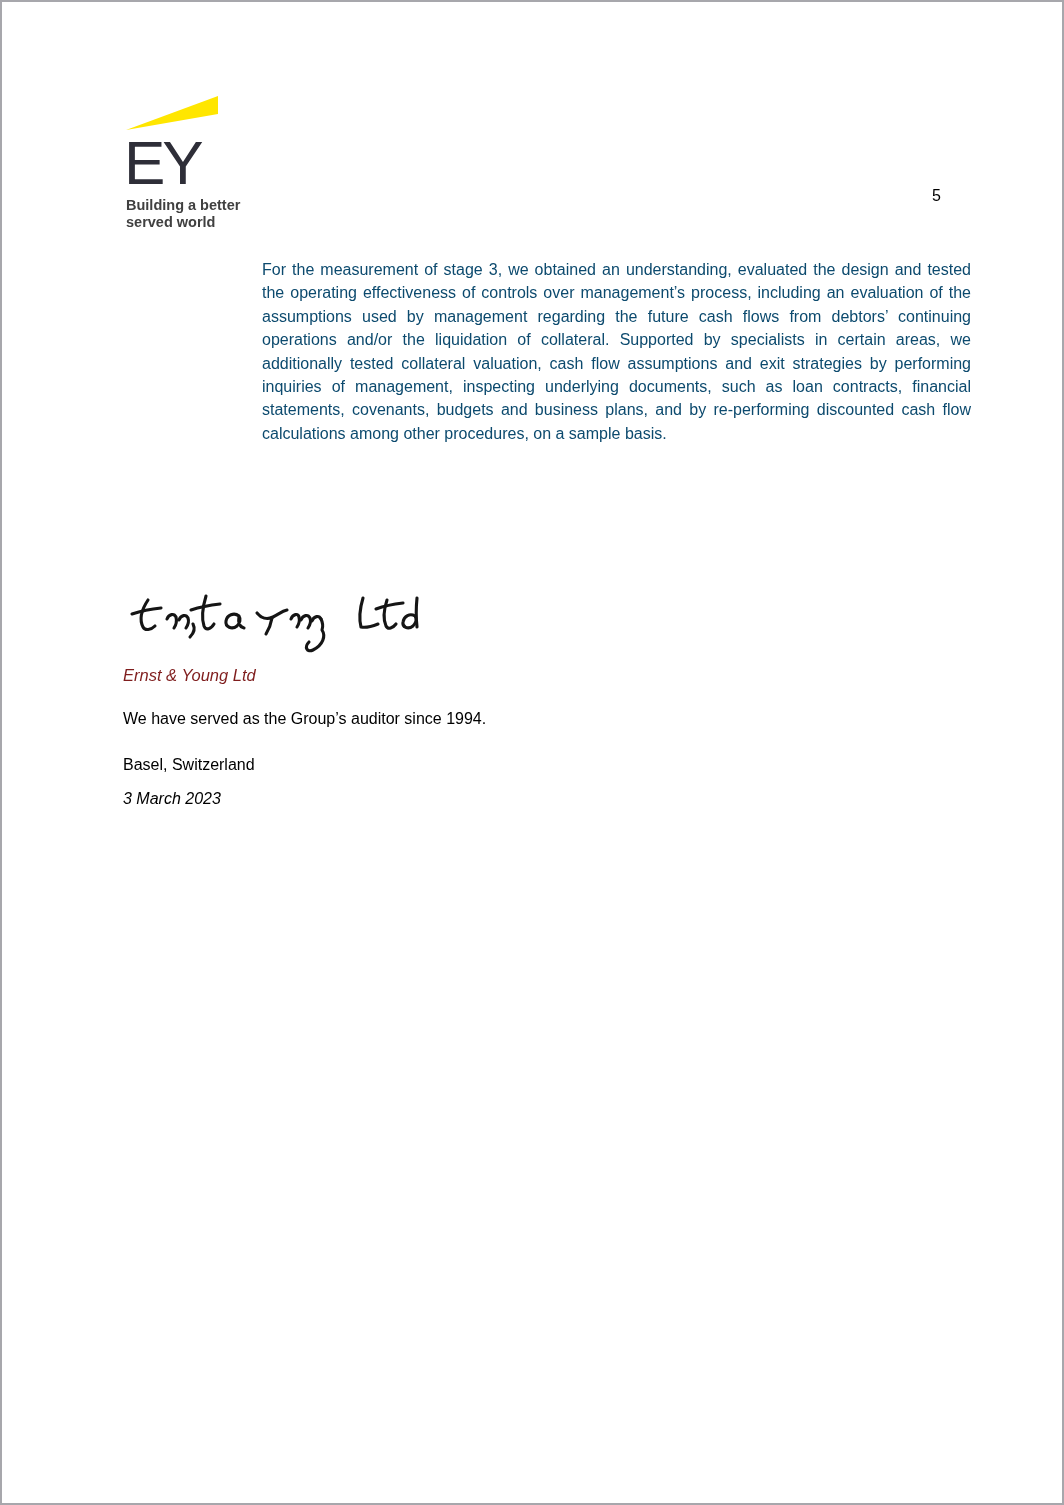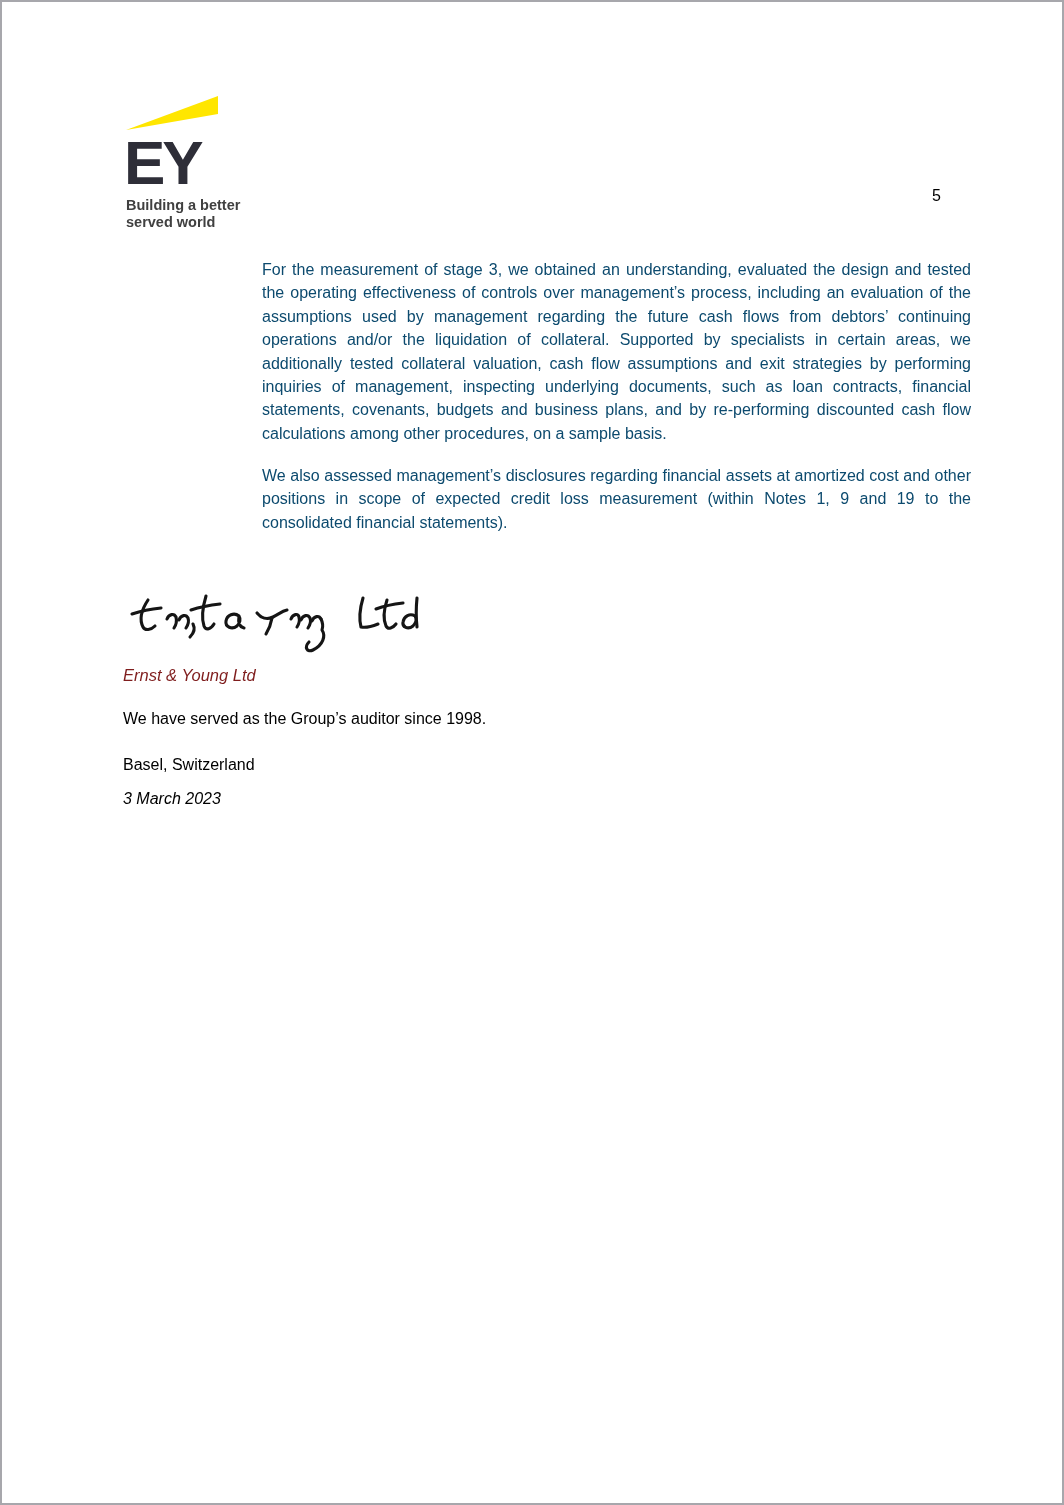--- a/index.html
+++ b/index.html
@@ -14,21 +14,21 @@
     border: 2px solid #a7a7ac;
     overflow: hidden;
     color: #000000;
   }
 
   
   .logo { position: absolute; left: 122px; top: 92px; width: 160px; }
   .logo-beam { position: absolute; left: 2px; top: 2px; width: 92px; height: 35px; display: block; }
   .logo-wordmark {
     position: absolute; left: 0px; top: 38px;
-    font-size: 62px; font-weight: bold; letter-spacing: -3px;
+    font-size: 62px; font-weight: normal; letter-spacing: -3px;
     line-height: 1; color: #2e2e38;
   }
   .logo-tagline {
     position: absolute; left: 2px; top: 103px;
     font-size: 14.5px; font-weight: bold; line-height: 17px;
     color: #404040; white-space: nowrap;
   }
 
   .page-number {
     position: absolute; left: 930px; top: 185px;
@@ -66,21 +66,20 @@
     <div class="logo-wordmark">EY</div>
     <div class="logo-tagline">
       <div>Building a better</div>
       <div>served world</div>
     </div>
   </div>
 
   <div class="page-number">5</div>
 
   <div class="body-para para-1">For the measurement of stage 3, we obtained an understanding, evaluated the design and tested the operating effectiveness of controls over management’s process, including an evaluation of the assumptions used by management regarding the future cash flows from debtors’ continuing operations and/or the liquidation of collateral. Supported by specialists in certain areas, we additionally tested collateral valuation, cash flow assumptions and exit strategies by performing inquiries of management, inspecting underlying documents, such as loan contracts, financial statements, covenants, budgets and business plans, and by re-performing discounted cash flow calculations among other procedures, on a sample basis.</div>
-  <div class="body-para para-2">We also assessed management’s disclosures regarding financial assets at amortized cost and other positions in scope of expected credit loss measurement (within Notes 1, 9 and 19 to the consolidated financial statements).</div>
 
   <svg class="signature-svg" viewBox="0 0 302 74" aria-hidden="true">
 
     <path class="sig-stroke" d="M28 16 C22 25 19 35 23 43 C25 47 31 46 35 42"></path>
     <path class="sig-stroke" d="M12 30 C21 27 31 25 41 24"></path>
 
     <path class="sig-stroke" d="M47 35 C49 30 54 29 56 33 C57 37 56 41 54 44"></path>
     <path class="sig-stroke" d="M59 36 C61 31 66 30 68 34 C69 37 68 41 66 44"></path>
     <path class="sig-stroke" d="M73 40 C75 44 74 49 70 53"></path>
 
@@ -101,17 +100,17 @@
     <path class="sig-stroke" d="M243 14 C240 24 239 35 241 43 C246 44 253 42 258 40"></path>
 
     <path class="sig-stroke" d="M267 16 C264 25 263 35 266 42 C268 46 273 44 276 40"></path>
     <path class="sig-stroke" d="M256 25 C264 22 274 20 283 19"></path>
 
     <path class="sig-stroke" d="M295 32 C290 29 284 32 283 38 C282 43 288 46 293 42 C296 39 297 35 295 32"></path>
     <path class="sig-stroke" d="M297 14 C296 24 296 34 297 43"></path>
   </svg>
 
   <div class="sig-name">Ernst &amp; Young Ltd</div>
-  <div class="tenure-line">We have served as the Group’s auditor since 1998.</div>
+  <div class="tenure-line">We have served as the Group’s auditor since 1994.</div>
   <div class="location-line">Basel, Switzerland</div>
   <div class="date-line">3 March 2023</div>
 
 </div>
 
 </body></html>

